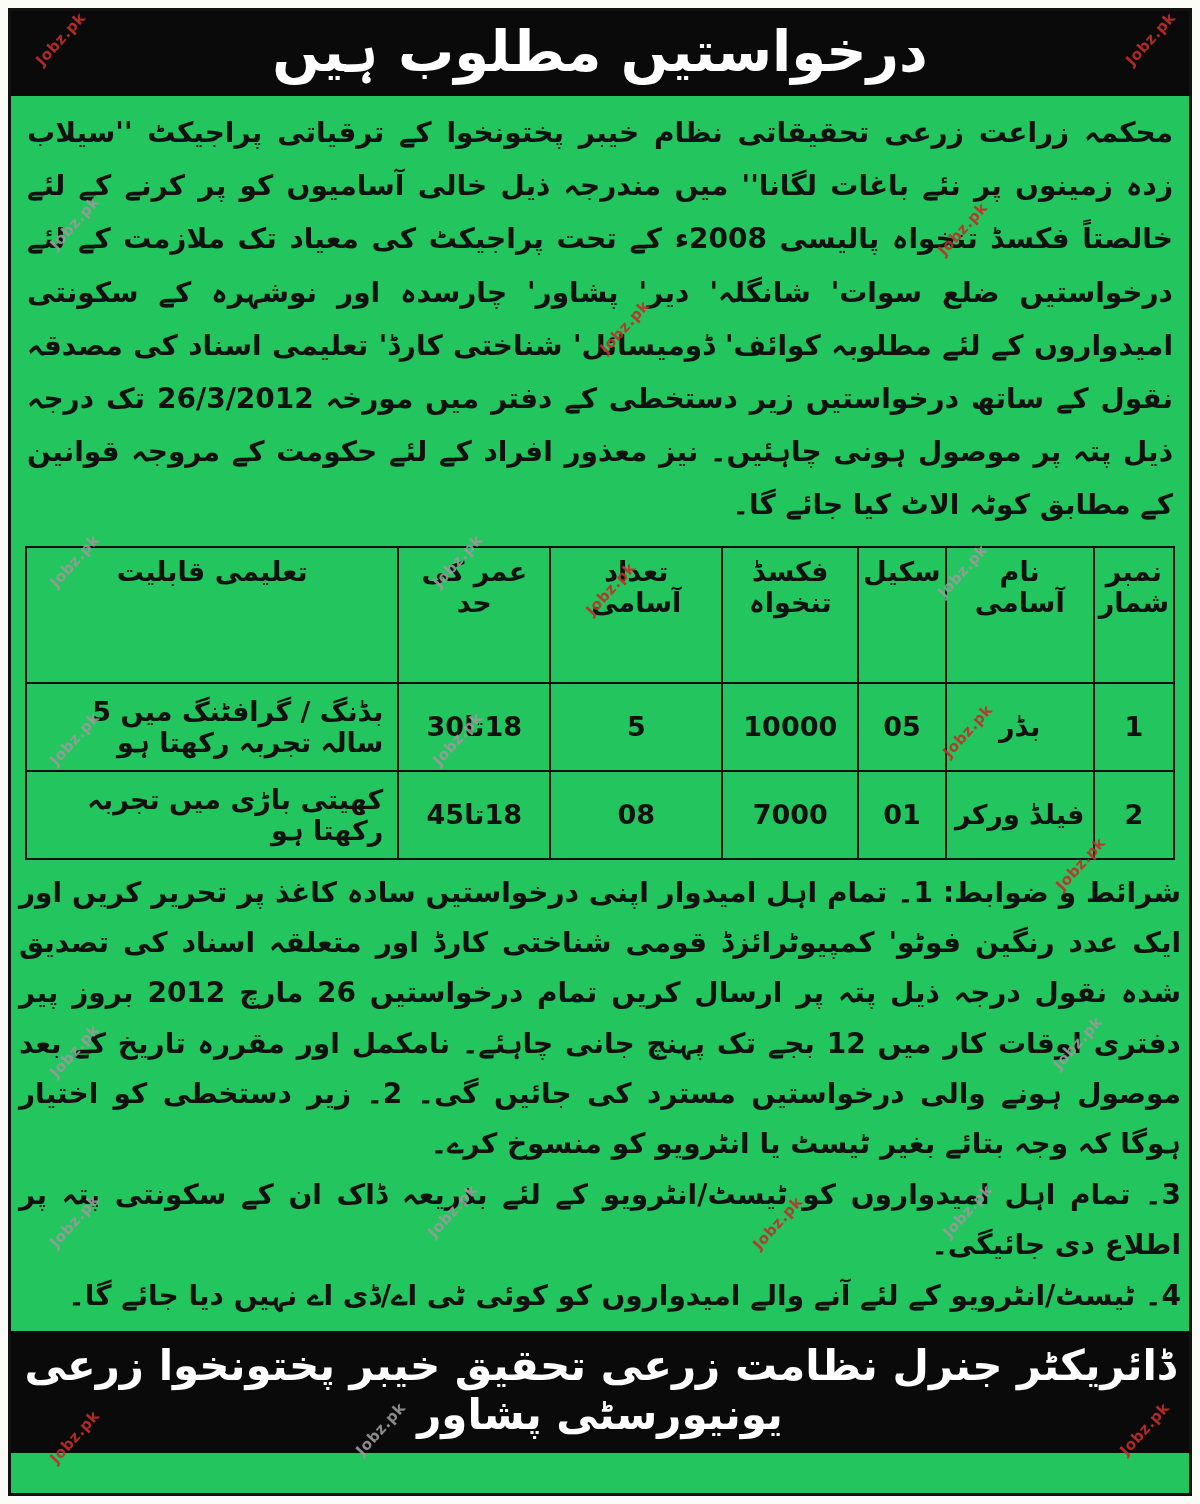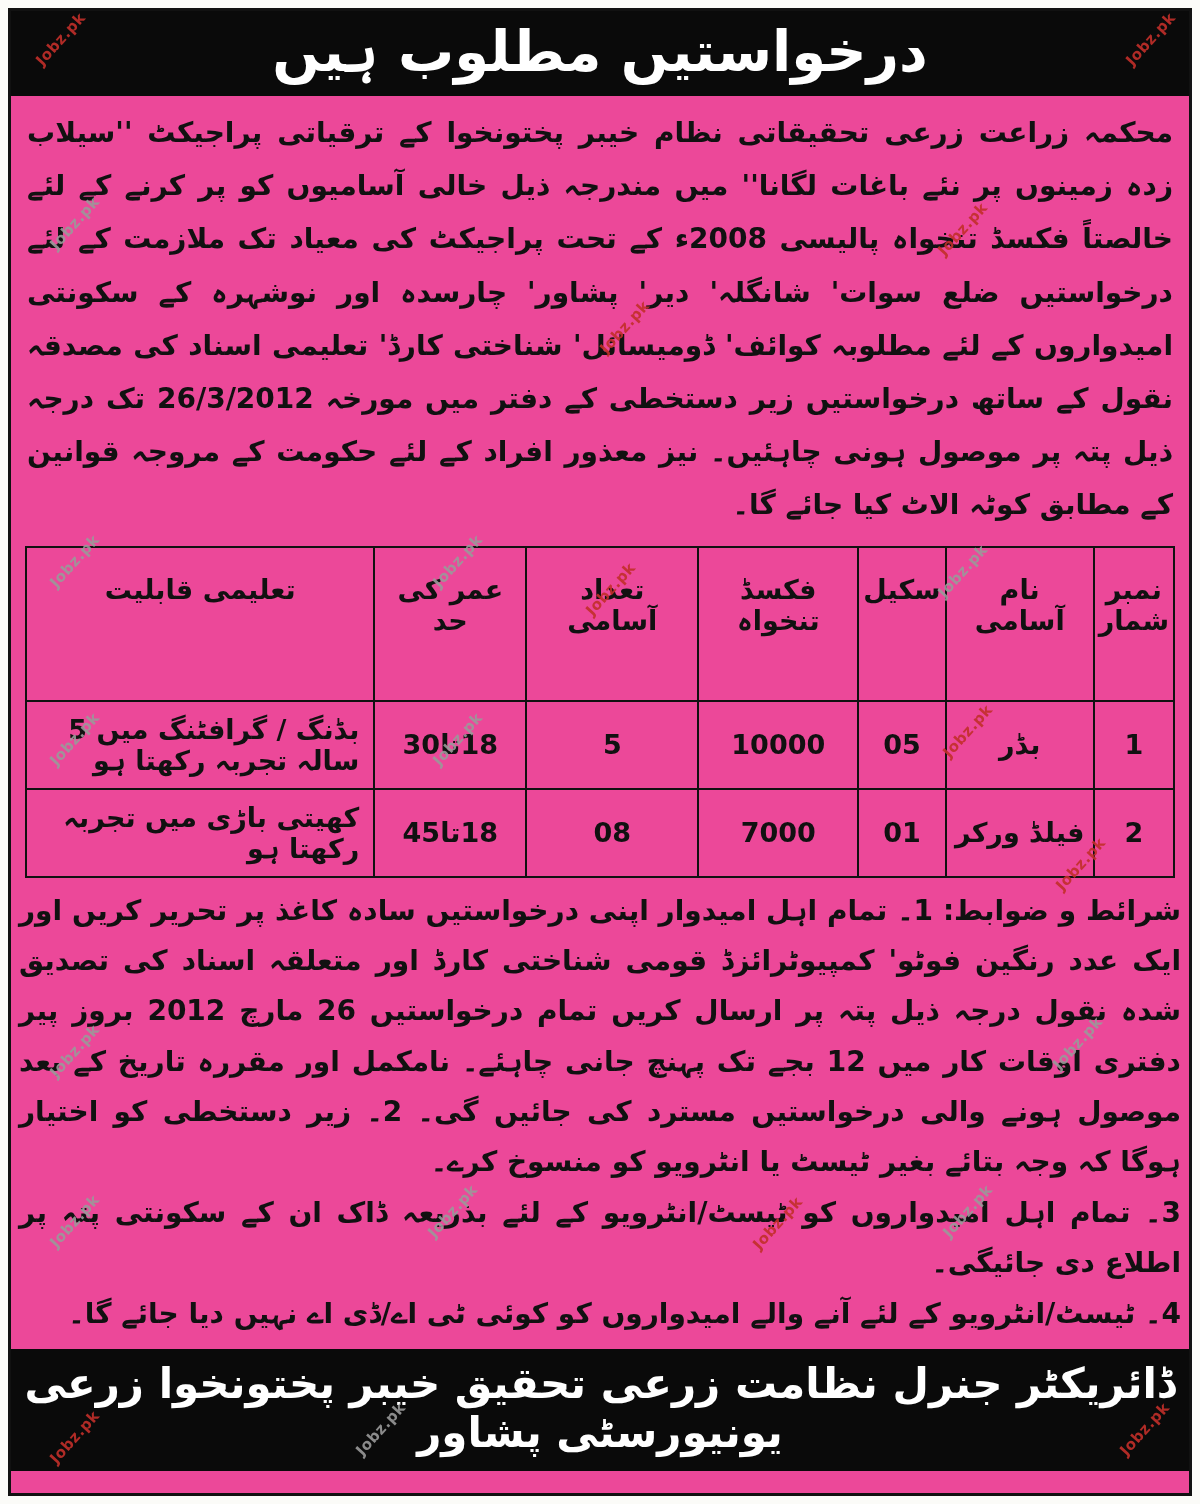--- a/index.html
+++ b/index.html
@@ -10,21 +10,21 @@
     font-family:"DejaVu Sans", sans-serif;
     position:relative; overflow:hidden;
     color:#111;
   }
   .page { position:relative; width:1200px; height:1504px; }
 
   .ad {
     position:absolute; left:8px; top:8px;
     width:1184px; height:1488px;
     border:3px solid #111;
-    background:#ec4899;
+    background:#22c55e;
     display:flex; flex-direction:column;
     overflow:hidden;
   }
 
   .ad-header {
     background:#0a0a0a; color:#ffffff;
     text-align:center;
     padding:8px 0 12px;
     flex:0 0 auto;
   }
@@ -46,31 +46,31 @@
     width:calc(100% - 28px);
     flex:0 0 auto;
   }
   .jobs th, .jobs td {
     border:2px solid #111;
     font-weight:bold;
   }
   .jobs th {
     font-size:27px;
     vertical-align:top;
-    padding:26px 4px 64px;
+    padding:8px 4px 64px;
   }
   .jobs td {
     font-size:27px;
     text-align:center;
     padding:12px 6px;
   }
   .jobs th:nth-child(1) { width:80px; }
   .jobs th:nth-child(2) { width:148px; }
   .jobs th:nth-child(3) { width:70px; }
-  .jobs th:nth-child(4) { width:160px; }
+  .jobs th:nth-child(4) { width:136px; }
   .jobs th:nth-child(5) { width:172px; }
   .jobs th:nth-child(6) { width:152px; }
   .jobs td.col6 { text-align:right; padding-right:14px; }
 
   .terms {
     direction:rtl;
     text-align:justify;
     font-size:28px; font-weight:bold;
     line-height:1.8;
     padding:8px 8px 10px;

